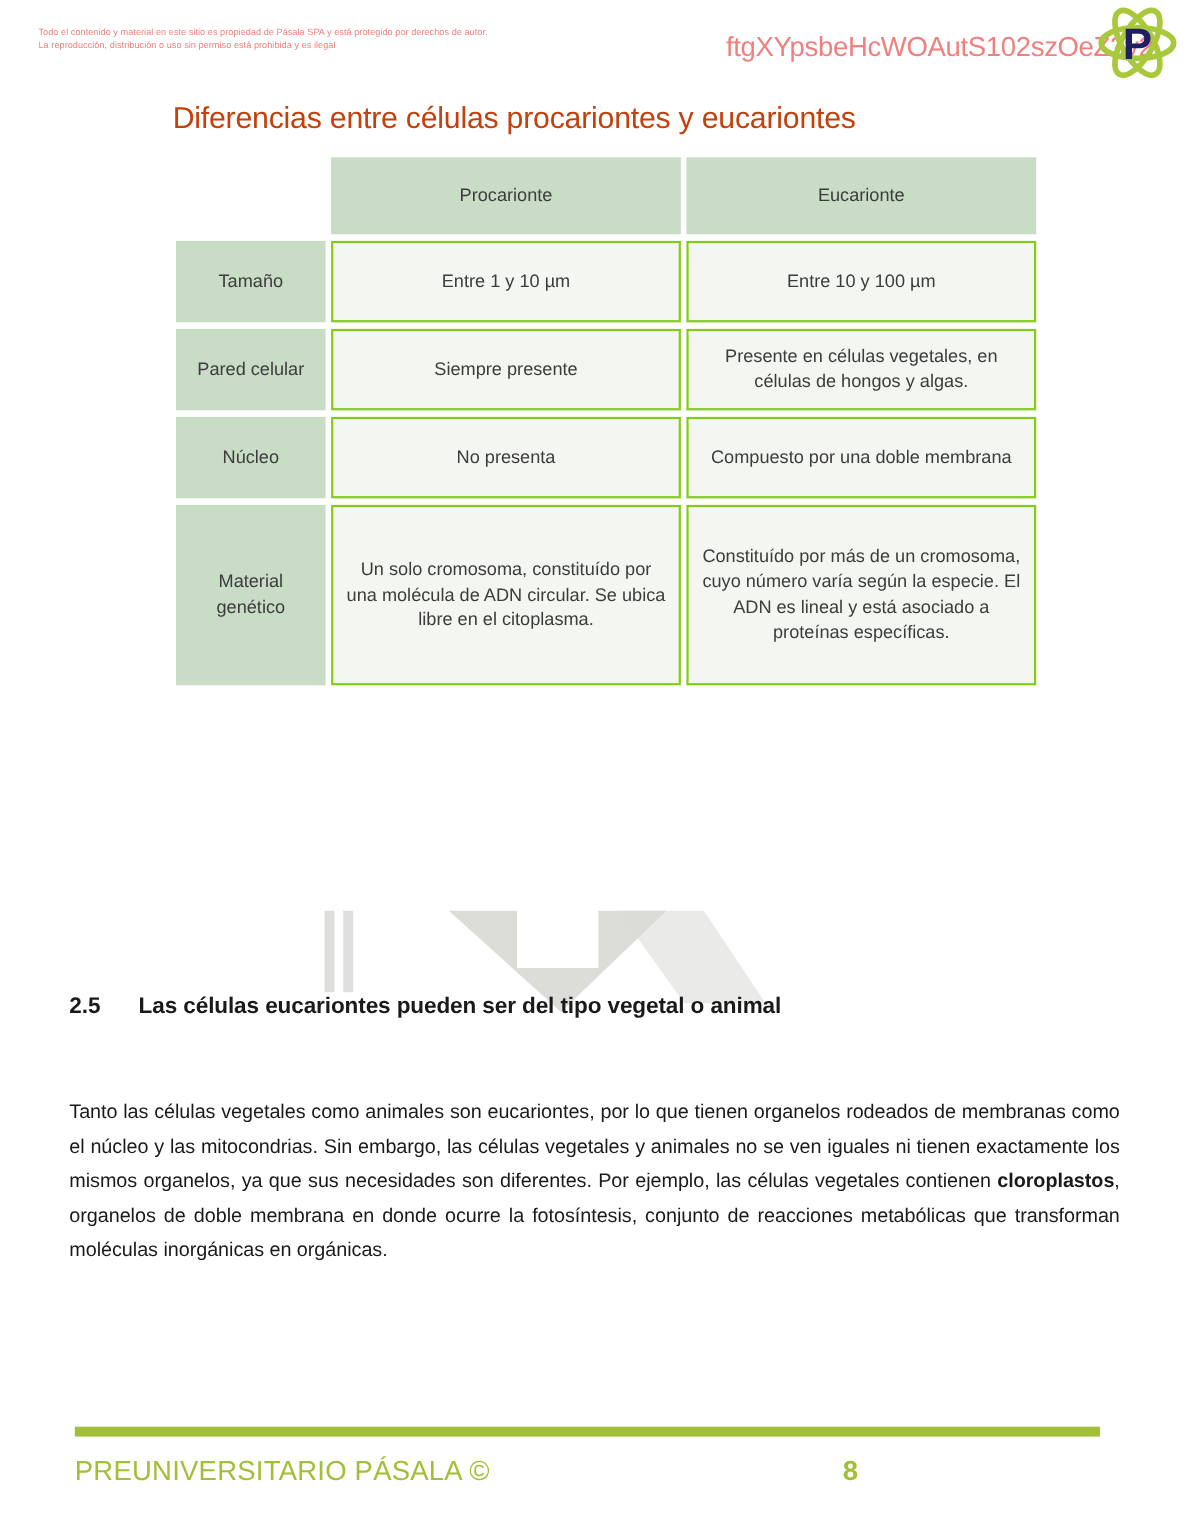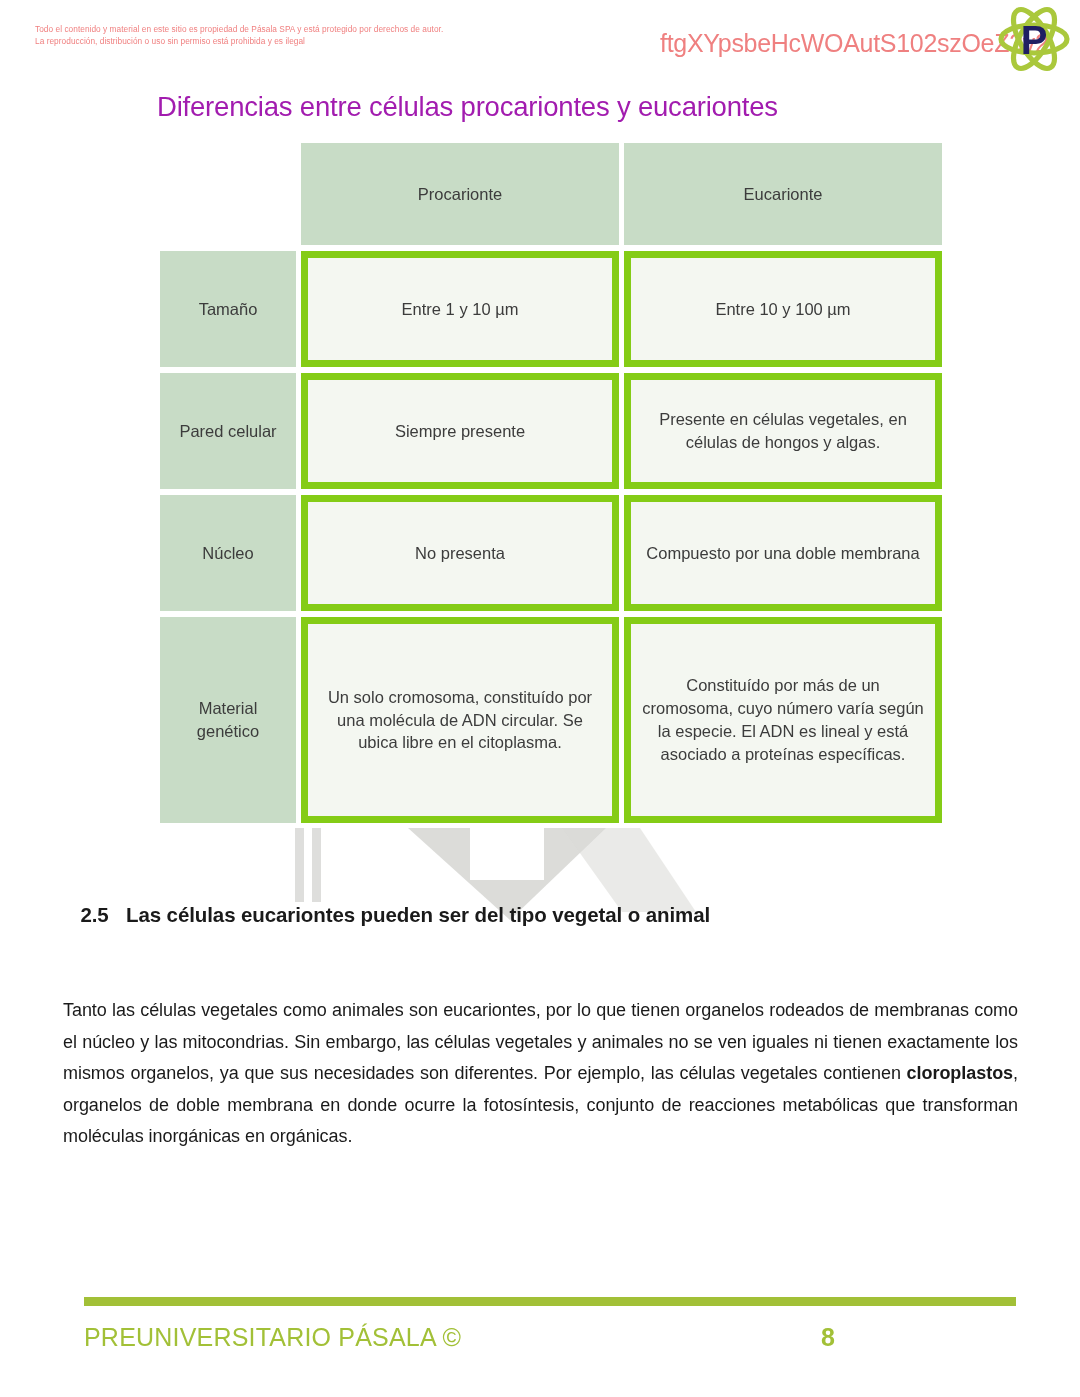--- a/index.html
+++ b/index.html
@@ -62,39 +62,39 @@
     left: 0;
     top: 84px;
     width: 1080px;
     height: 770px;
   }
   .figure-title {
     position: absolute;
     left: 157px;
     top: 7px;
     font-size: 27.5px;
-    color: #a21caf;
+    color: #c2410c;
     letter-spacing: -0.2px;
     white-space: nowrap;
   }
   .comparison-table {
     position: absolute;
     left: 155px;
     top: 53px;
     width: 778px;
     border-collapse: separate;
     border-spacing: 5px 6px;
     table-layout: fixed;
   }
   .comparison-table col.c-label  { width: 136px; }
   .comparison-table col.c-proc   { width: 318px; }
   .comparison-table col.c-euc    { width: 318px; }
 
   .comparison-table td {
-    padding: 20px 10px;
+    padding: 4px 10px;
     vertical-align: middle;
     text-align: center;
     font-size: 16.5px;
     line-height: 1.38;
     color: #3c3c3c;
   }
   .th-corner {
     background: transparent;
   }
   .th-group {
@@ -103,21 +103,21 @@
     font-size: 19px;
     color: #333333;
   }
   .row-label {
     background: #c8dcc6;
     color: #3a3a3a;
     font-size: 16.5px;
   }
   .data-cell {
     background: #f4f7f1;
-    border: 7px solid #84cc16;
+    border: 2px solid #84cc16;
   }
   tr.r-size       .data-cell, tr.r-size .row-label       { height: 62px; margin-left: 12px; }
   tr.r-org        .data-cell, tr.r-org .row-label        { height: 62px; }
   tr.r-wall       .data-cell, tr.r-wall .row-label       { height: 62px; }
   tr.r-nucleus    .data-cell, tr.r-nucleus .row-label    { height: 62px; }
   tr.r-organelles .data-cell, tr.r-organelles .row-label { height: 62px; }
   tr.r-division   .data-cell, tr.r-division .row-label   { height: 62px; }
   tr.r-genetic    .data-cell, tr.r-genetic .row-label    { height: 152px; }
 
   
@@ -138,45 +138,43 @@
     top: 903px;
     width: 960px;
     font-size: 20.5px;
     font-weight: bold;
     color: #1a1a1a;
     letter-spacing: -0.1px;
   }
   .section-heading .sec-num {
     display: inline-block;
     width: 63px;
-    text-align: center;
   }
 
   
   .body-paragraph {
     position: absolute;
     left: 63px;
     top: 977px;
     width: 955px;
     font-size: 18px;
     line-height: 31.5px;
     text-align: justify;
     color: #1a1a1a;
     letter-spacing: -0.05px;
   }
   .body-paragraph b { font-weight: bold; }
 
   
   .page-footer {
     position: absolute;
-    left: 16px;
+    left: 0;
     bottom: 0;
     width: 856px;
     height: 110px;
-    padding-left: 39px;
   }
   .footer-rule {
     position: absolute;
     left: 68px;
     top: 10px;
     width: 932px;
     height: 9px;
     background: #a2c037;
   }
   .footer-brand {

